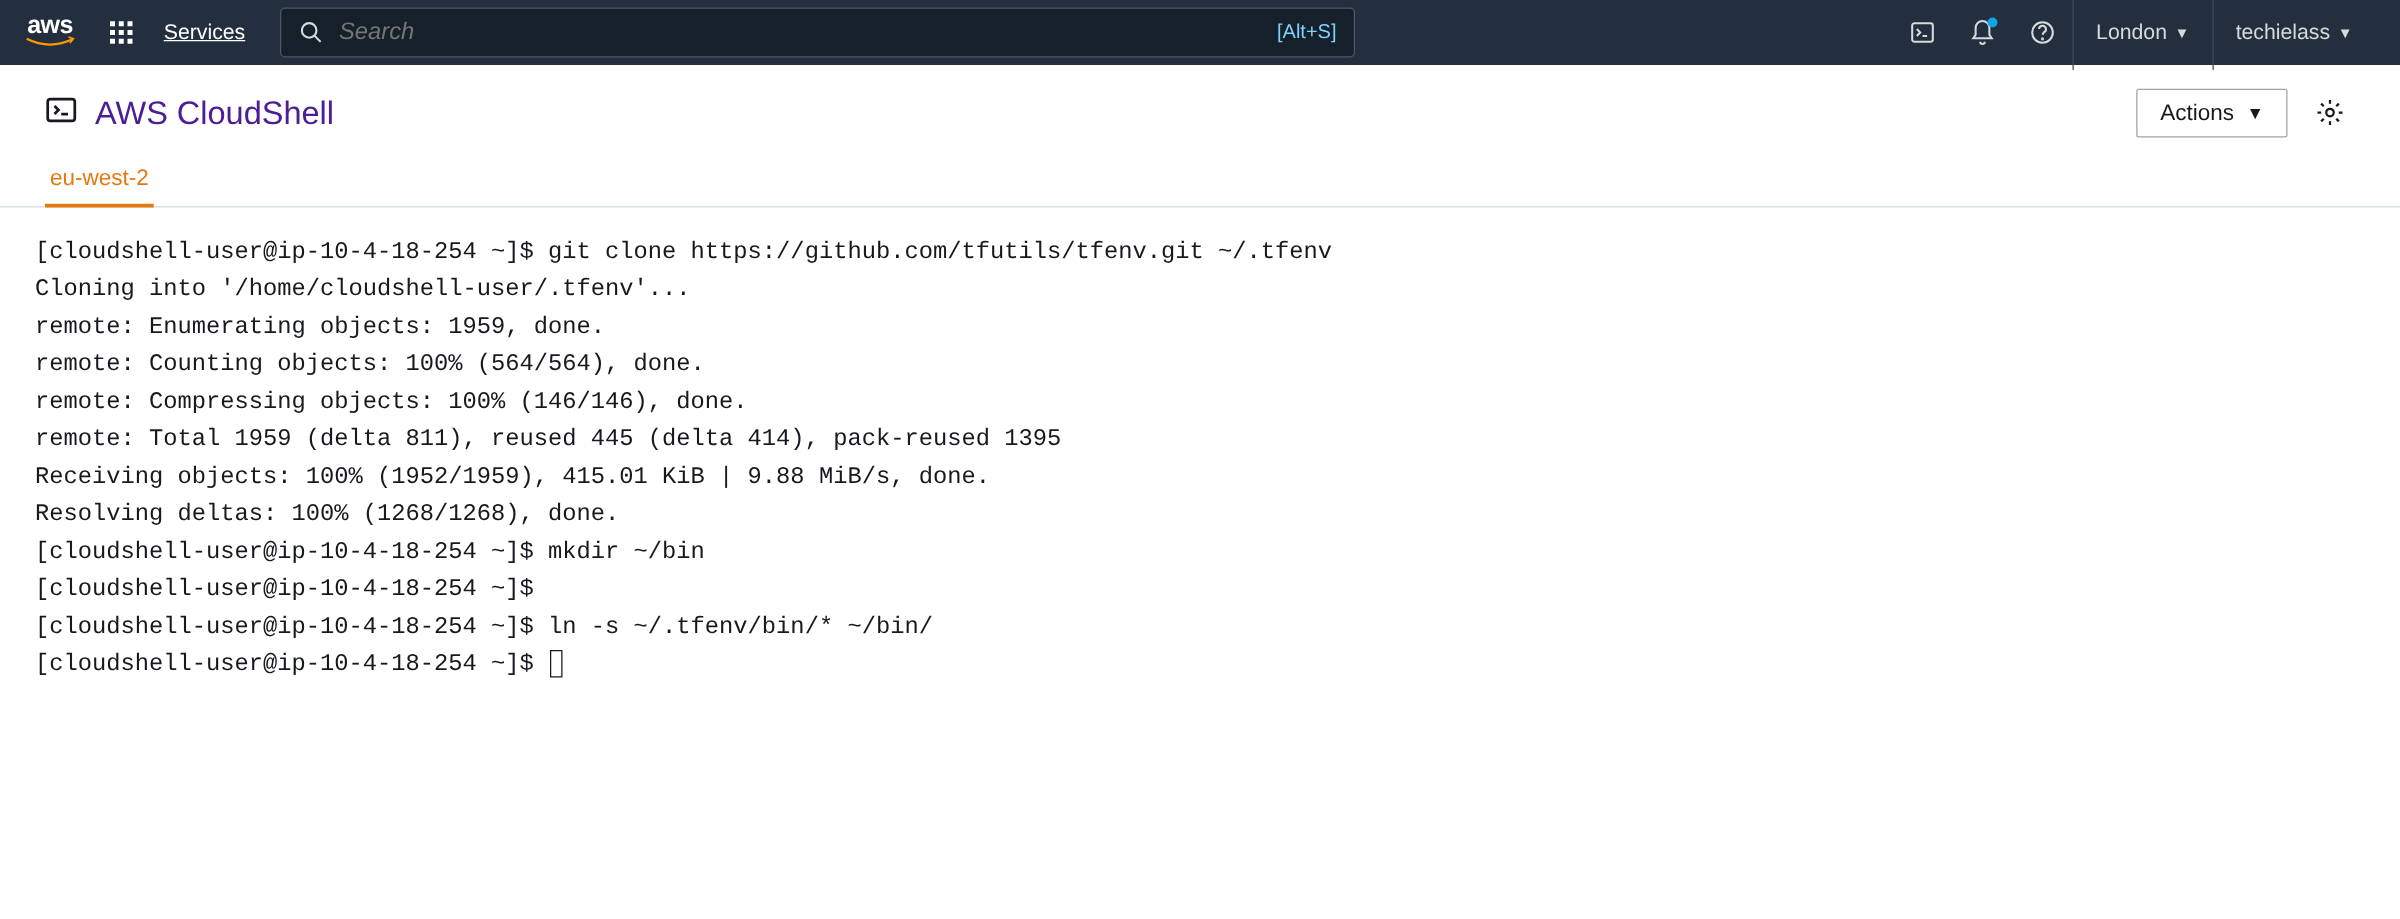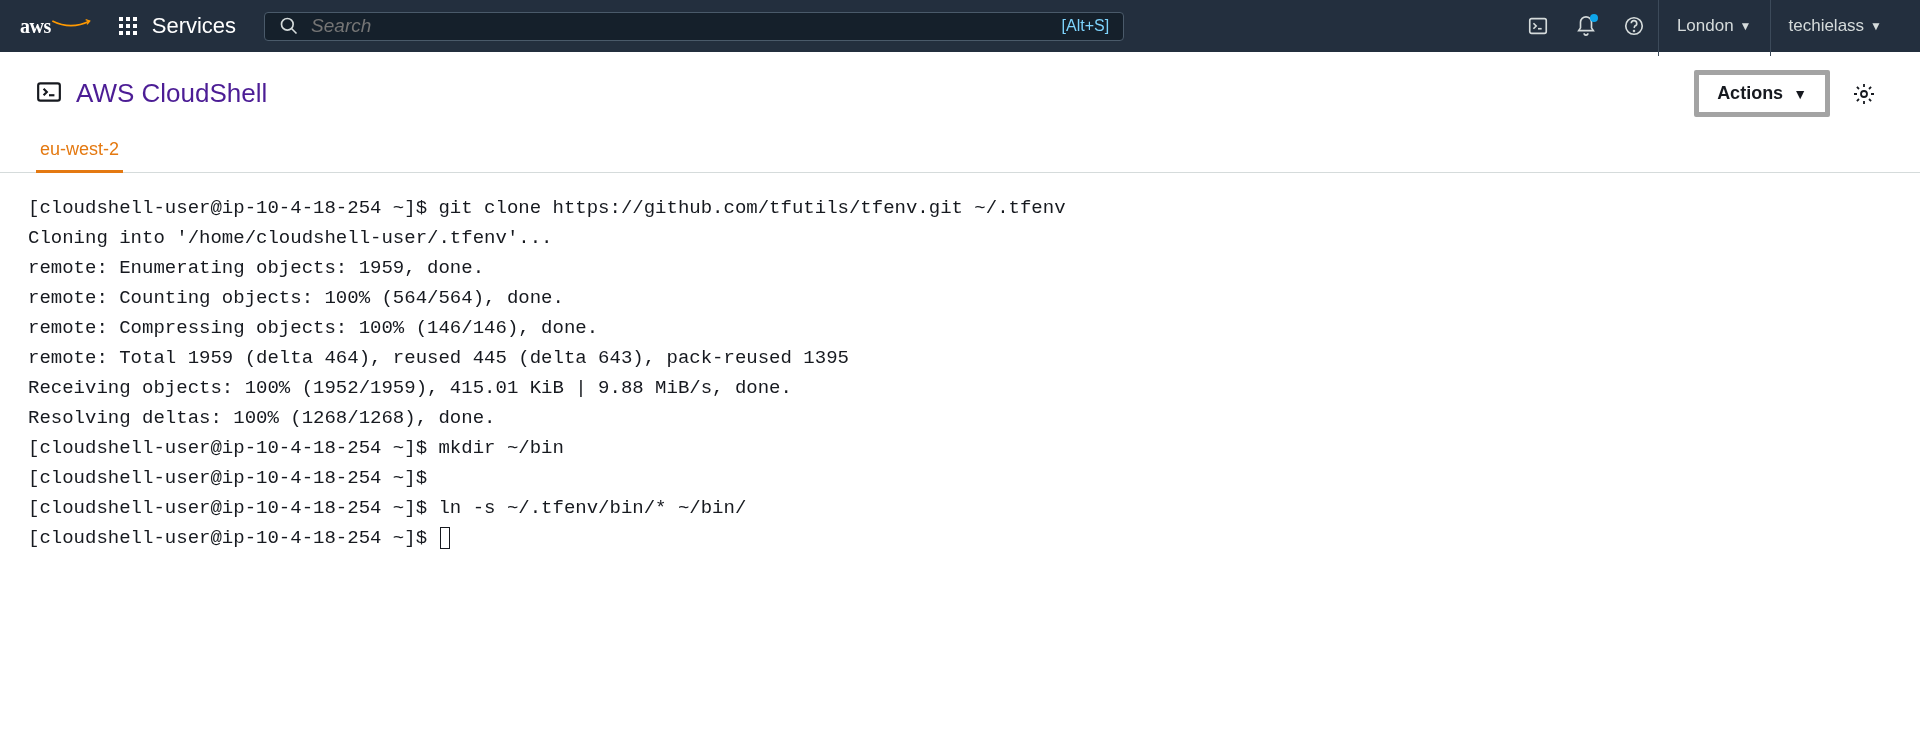--- a/index.html
+++ b/index.html
@@ -8,31 +8,31 @@
   
   .topnav {
     height: 52px;
     background: #232f3e;
     display: flex;
     align-items: center;
     padding: 0 20px;
     color: #d5dbdb;
     gap: 18px;
   }
-  .aws-logo { display: flex; align-items: center; line-height: 1; font-family: Liberation Serif, serif; }
+  .aws-logo { display: flex; flex-direction: column; align-items: center; line-height: 1; }
   .aws-logo .word { font-weight: 600; font-size: 20px; color: #ffffff; letter-spacing: -0.5px; }
   .aws-logo svg { width: 40px; height: 14px; margin-top: -2px; }
 
-  .services-btn { display: flex; align-items: center; gap: 15px; color: #ffffff; font-size: 22px; cursor: pointer; padding: 6px 10px; }
+  .services-btn { display: flex; align-items: center; gap: 25px; color: #ffffff; font-size: 17px; cursor: pointer; padding: 6px 10px; text-decoration: underline; }
   .grid-icon { width: 18px; height: 18px; display: grid; grid-template-columns: repeat(3,4px); grid-template-rows: repeat(3,4px); gap: 3px; }
   .grid-icon span { background: #ffffff; width: 4px; height: 4px; }
 
   .search-wrap {
     flex: 0 0 860px;
-    height: 29px;
+    height: 40px;
     background: #15202b;
     border: 1px solid #4a5a6a;
     border-radius: 4px;
     display: flex;
     align-items: center;
     padding: 0 14px;
     gap: 12px;
     color: #879196;
   }
   .search-wrap input {
@@ -58,25 +58,25 @@
   .page-header {
     display: flex;
     align-items: center;
     padding: 18px 36px 0 36px;
     gap: 14px;
   }
   .page-header .title-wrap { display: flex; align-items: center; gap: 14px; flex: 1; }
   .page-header h1 { font-size: 26px; font-weight: 400; color: #4c1d95; }
   .cs-icon svg { width: 26px; height: 26px; stroke: #16191f; fill: none; stroke-width: 2; }
   .actions-btn {
-    border: 5px solid #a3a3a3;
+    border: 1px solid #a3a3a3;
     background: #ffffff;
     padding: 8px 18px;
     font-size: 18px;
-    font-weight: 700;
+    font-weight: 400;
     color: #16191f;
     display: flex;
     align-items: center;
     gap: 10px;
     cursor: pointer;
     border-radius: 2px;
   }
   .actions-btn .caret { font-size: 14px; }
   .gear-btn { width: 40px; height: 40px; display: flex; align-items: center; justify-content: center; cursor: pointer; }
   .gear-btn svg { width: 24px; height: 24px; stroke: #16191f; fill: none; stroke-width: 1.8; }
@@ -216,19 +216,19 @@
   <div class="tab active">
     <span>eu-west-2</span>
   </div>
 </div>
 
 <div class="terminal"><span>[cloudshell-user@ip-10-4-18-254 ~]$ git clone https://github.com/tfutils/tfenv.git ~/.tfenv</span>
 <span>Cloning into '/home/cloudshell-user/.tfenv'...</span>
 <span>remote: Enumerating objects: 1959, done.</span>
 <span>remote: Counting objects: 100% (564/564), done.</span>
 <span>remote: Compressing objects: 100% (146/146), done.</span>
-<span>remote: Total 1959 (delta 464), reused 445 (delta 643), pack-reused 1395</span>
+<span>remote: Total 1959 (delta 811), reused 445 (delta 414), pack-reused 1395</span>
 <span>Receiving objects: 100% (1952/1959), 415.01 KiB | 9.88 MiB/s, done.</span>
 <span>Resolving deltas: 100% (1268/1268), done.</span>
 <span>[cloudshell-user@ip-10-4-18-254 ~]$ mkdir ~/bin</span>
 <span>[cloudshell-user@ip-10-4-18-254 ~]$ </span>
 <span>[cloudshell-user@ip-10-4-18-254 ~]$ ln -s ~/.tfenv/bin/* ~/bin/</span>
 <span>[cloudshell-user@ip-10-4-18-254 ~]$ </span><span class="cursor-block"></span></div>
 
 </body></html>

